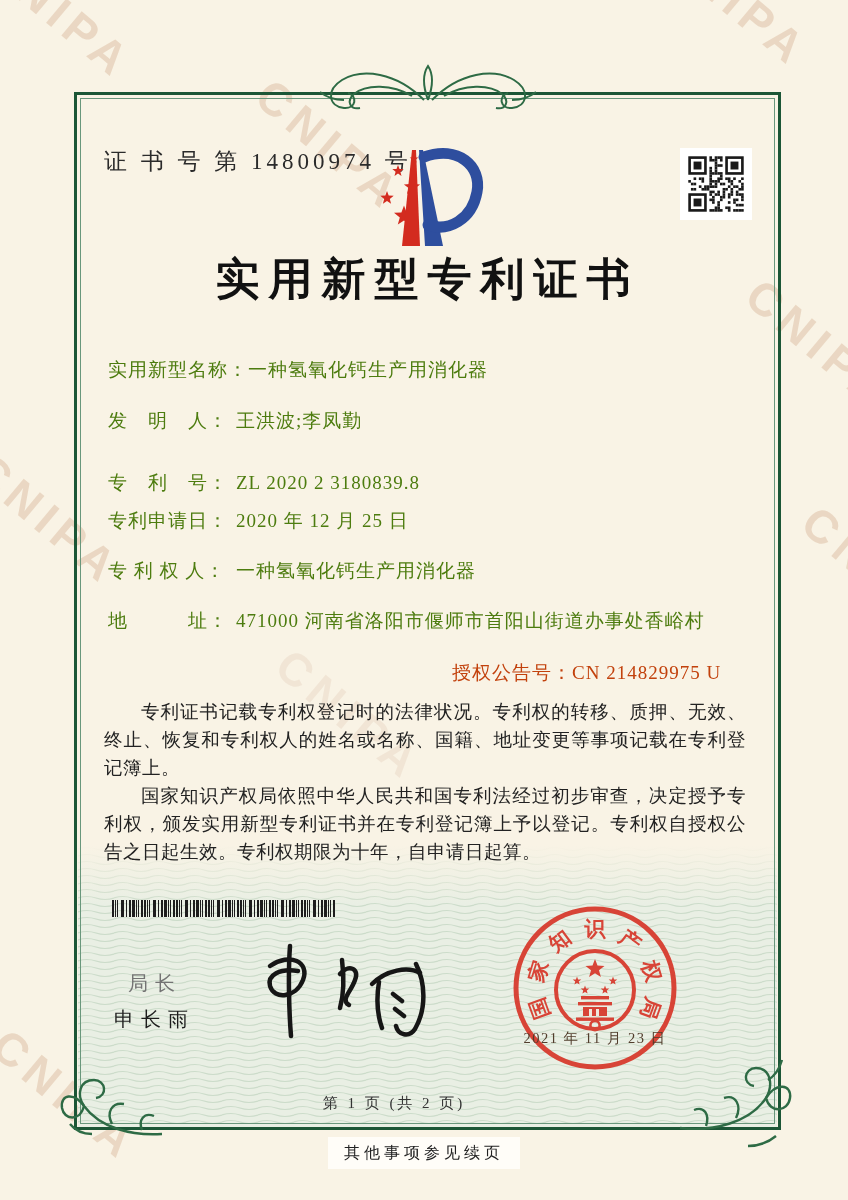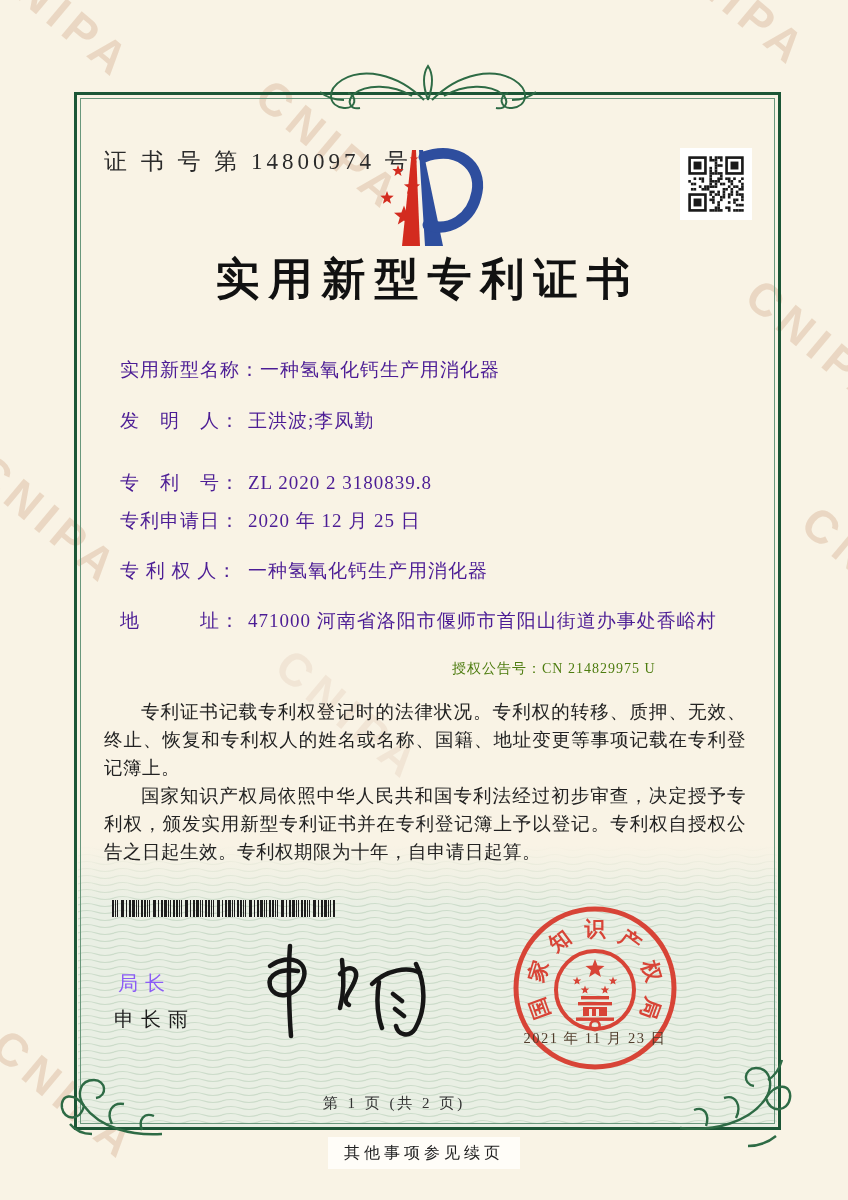--- a/index.html
+++ b/index.html
@@ -18,33 +18,33 @@
   .band{position:absolute;left:78px;top:845px;width:699px;height:282px;}
   .band-fade{position:absolute;left:78px;top:845px;width:699px;height:60px;
              background:linear-gradient(#f9f3e5,rgba(249,243,229,0));}
   
   .cert-no{position:absolute;left:104px;top:146px;font-size:23px;letter-spacing:4px;color:#2b2b2b;}
   .qr{position:absolute;left:680px;top:148px;width:72px;height:72px;background:#fff;padding:3px;box-sizing:border-box;}
   .logo{position:absolute;left:362px;top:144px;}
   .title{position:absolute;left:74px;top:250px;width:707px;text-align:center;
          font-size:44px;font-weight:bold;letter-spacing:9px;color:#111;}
   
-  .row{position:absolute;left:120px;font-size:19px;color:#4c1d95;letter-spacing:1px;white-space:nowrap;}
+  .row{position:absolute;left:108px;font-size:19px;color:#4d7c0f;letter-spacing:1px;white-space:nowrap;}
   .row .lbl{display:inline-block;min-width:128px;}
-  .grant2{position:absolute;left:452px;font-size:14px;color:#4d7c0f;letter-spacing:1px;white-space:nowrap;}
+  .grant2{position:absolute;left:452px;font-size:19px;color:#c2410c;letter-spacing:1px;white-space:nowrap;}
   
   .body-text{position:absolute;left:104px;top:698px;width:642px;font-size:18.5px;
              line-height:28px;text-align:justify;color:#222;letter-spacing:.5px;}
   .body-text p{margin:0;text-indent:2em;}
   
   .barcode{position:absolute;left:112px;top:900px;width:226px;height:17px;display:flex;align-items:stretch;}
   .barcode span{display:block;background:#1d1d1d;margin-right:0;}
   
-  .officer-role{position:absolute;left:118px;top:970px;font-size:20px;letter-spacing:7px;
-                font-family:"Liberation Sans","DejaVu Sans",sans-serif;color:#8b5cf6;}
+  .officer-role{position:absolute;left:128px;top:970px;font-size:20px;letter-spacing:7px;
+                font-family:"Liberation Sans","DejaVu Sans",sans-serif;color:#737373;}
   .officer-name{position:absolute;left:114px;top:1006px;font-size:20px;letter-spacing:7px;
                 font-family:"Liberation Sans","DejaVu Sans",sans-serif;color:#1d1d1d;}
   .signature{position:absolute;left:256px;top:942px;}
   
   .seal{position:absolute;left:509px;top:902px;opacity:.93;}
   
   .page-info{position:absolute;left:74px;top:1094px;width:640px;text-align:center;
              font-size:15px;letter-spacing:3px;color:#333;}
   .cont-box{position:absolute;left:328px;top:1137px;width:192px;height:32px;background:#fffdf8;
             display:flex;align-items:center;justify-content:center;}

